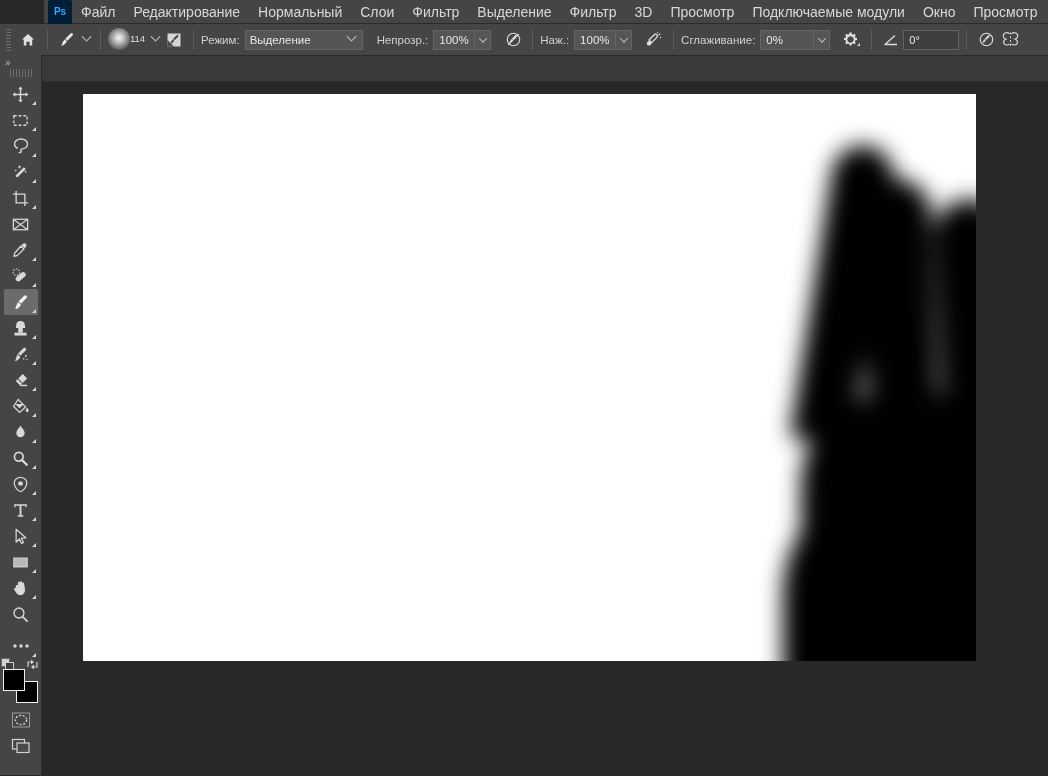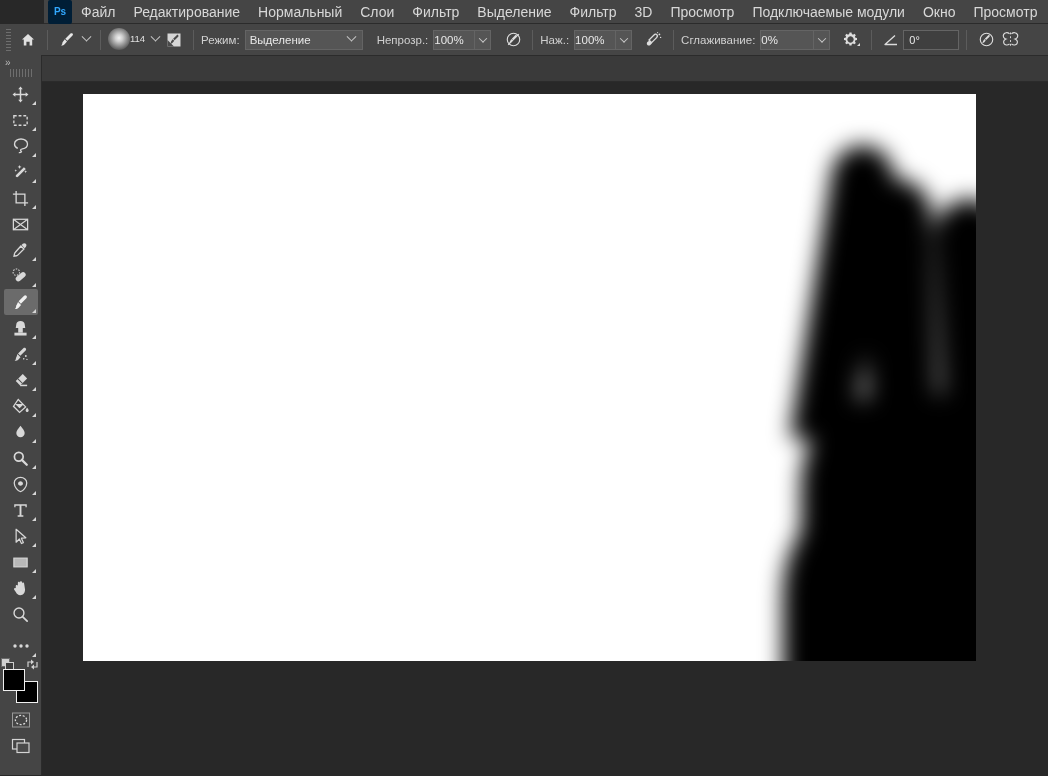--- a/index.html
+++ b/index.html
@@ -74,21 +74,21 @@
   .combo {
     height: 20px; background: #555; border: 1px solid #646464;
     color: #e8e8e8; font-size: 11.5px;
     display: flex; align-items: center; padding: 0 4px;
     cursor: default; white-space: nowrap;
   }
   .combo.wide { width: 118px; justify-content: space-between; }
   .numbox {
     height: 20px; width: 42px; background: #555; border: 1px solid #646464;
     color: #e8e8e8; font-size: 11.5px;
-    display: flex; align-items: center; cursor: text;
+    display: flex; align-items: center; padding-left: 5px; cursor: text;
   }
   .spin {
     height: 20px; width: 16px; background: #555; border: 1px solid #646464;
     border-left: none; display: flex; align-items: center; justify-content: center; cursor: default;
   }
   .spin::after {
     content: ""; width: 5px; height: 5px;
     border-right: 1.2px solid #c8c8c8; border-bottom: 1.2px solid #c8c8c8;
     transform: rotate(45deg) translate(-1px,-1px);
   }

